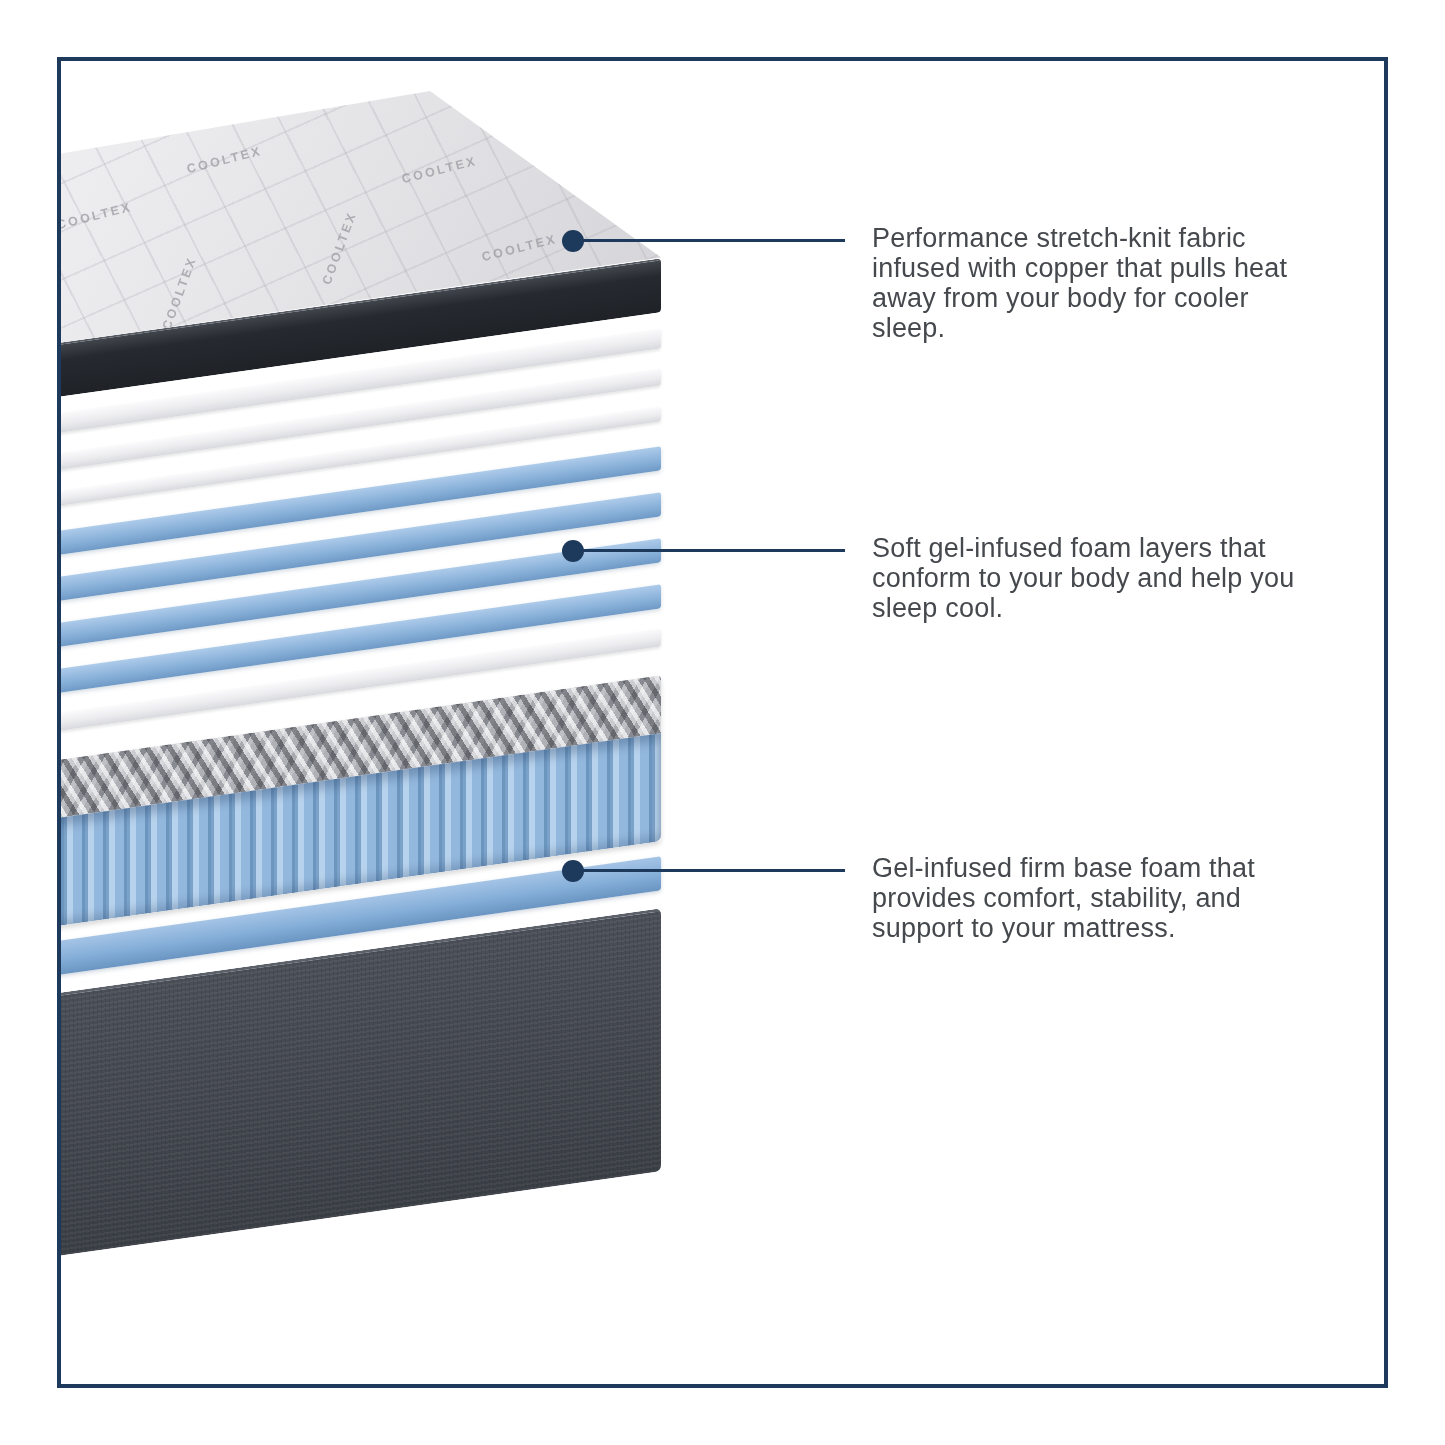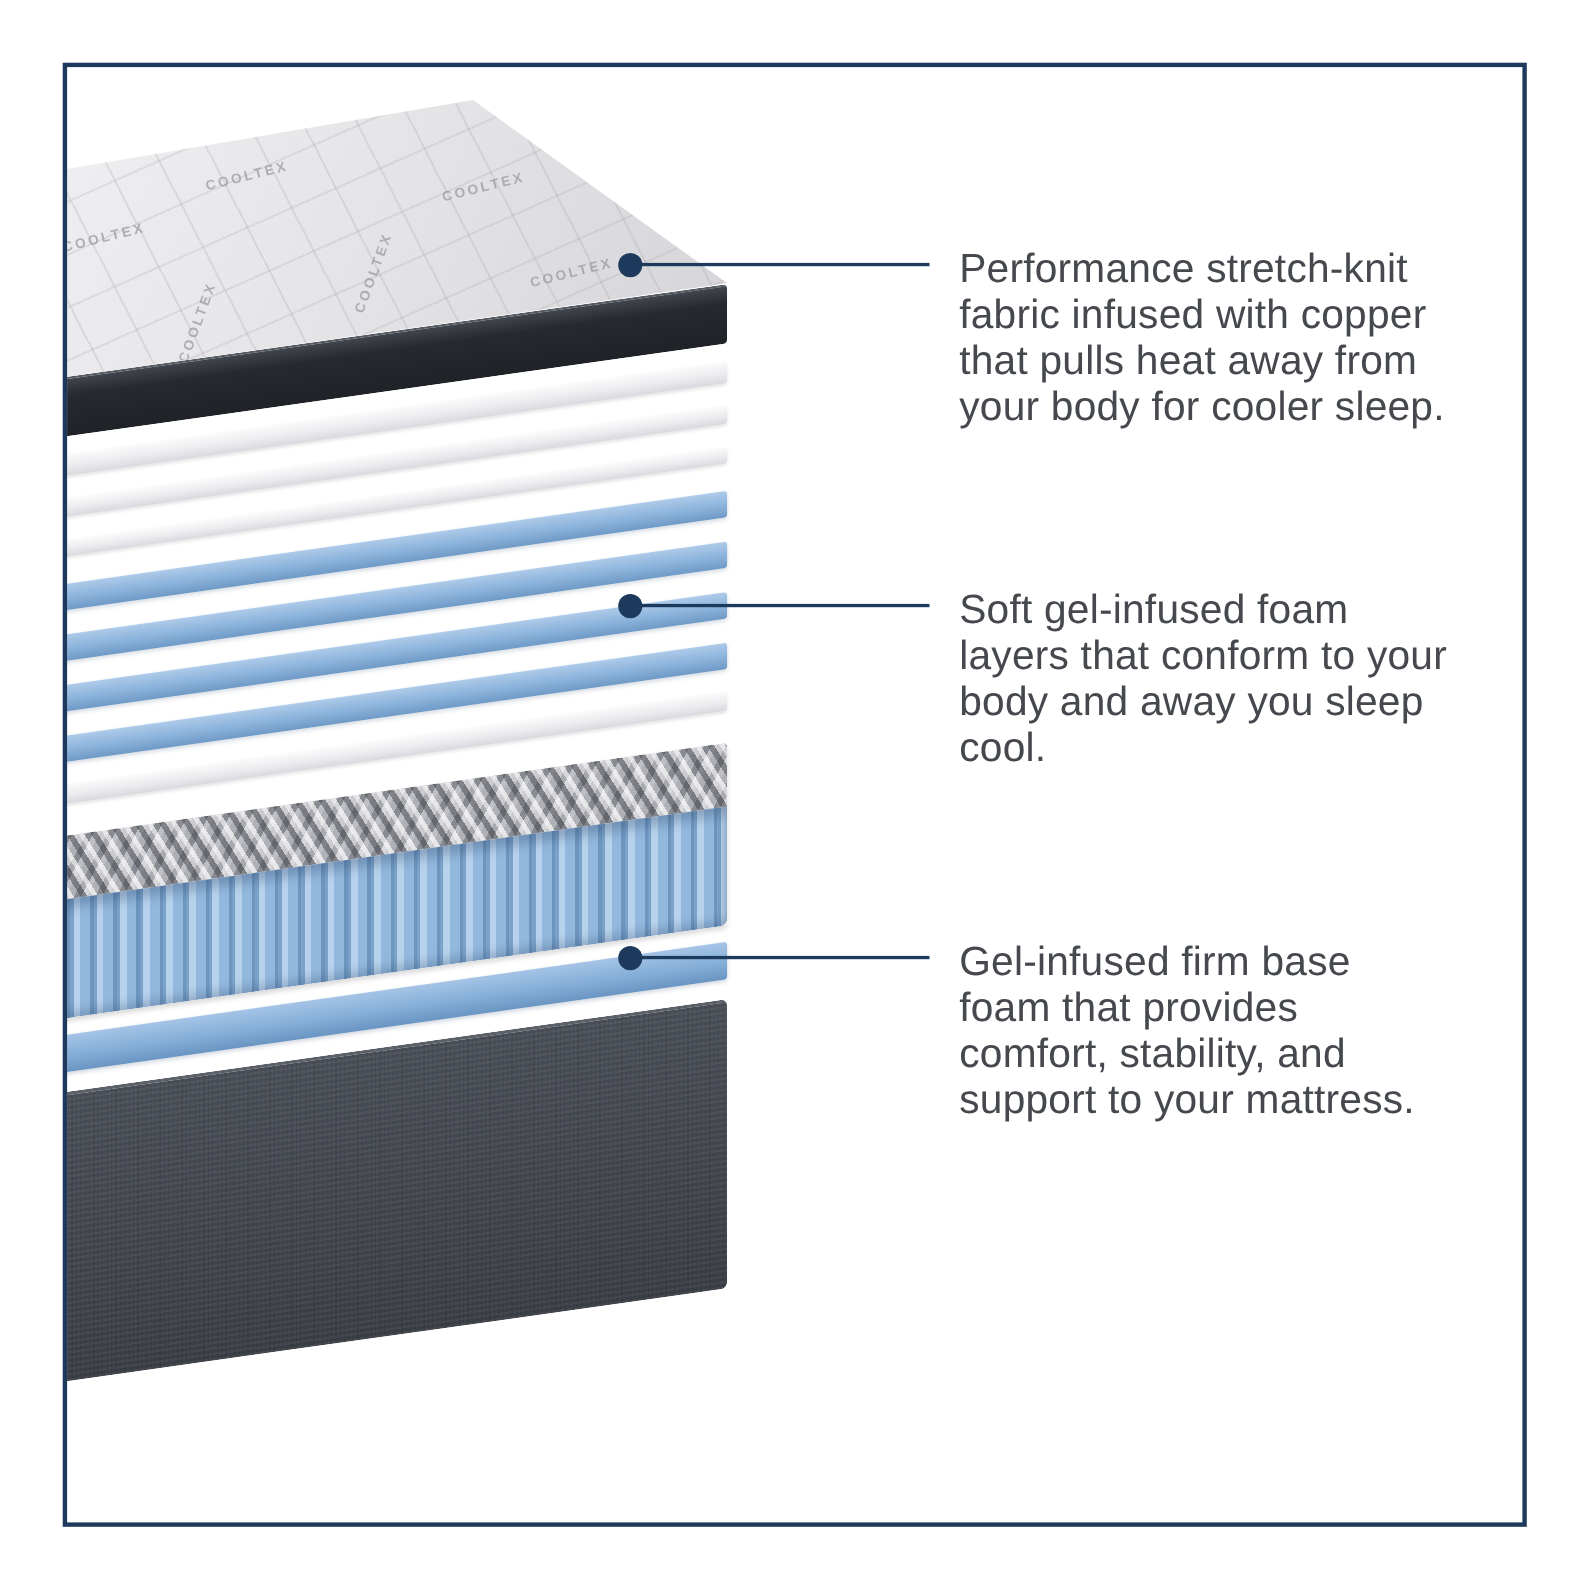--- a/index.html
+++ b/index.html
@@ -96,21 +96,21 @@
   .dot{
     position:absolute;left:0;top:-11px;width:22px;height:22px;border-radius:50%;
     background:var(--accent-navy,#1d3a5c);
   }
   .line{
     position:absolute;left:11px;top:-2px;width:272px;height:3px;
     background:var(--accent-navy,#1d3a5c);
   }
   .callout-text{
     position:absolute;left:310px;top:-18px;width:445px;margin:0;
-    font-size:37px;line-height:42px;letter-spacing:.2px;color:var(--text,#45484d);
+    font-size:27px;line-height:30px;letter-spacing:.2px;color:var(--text,#45484d);
   }
 </style>
 </head>
 <body>
 
 <div class="canvas">
   <div class="content">
 
     <div class="mattress">
 
@@ -148,21 +148,21 @@
 
     <div class="callout c1">
       <span class="dot"></span>
       <span class="line"></span>
       <p class="callout-text">Performance stretch-knit fabric infused with copper that pulls heat away from your body for cooler sleep.</p>
     </div>
 
     <div class="callout c2">
       <span class="dot"></span>
       <span class="line"></span>
-      <p class="callout-text">Soft gel-infused foam layers that conform to your body and away you sleep cool.</p>
+      <p class="callout-text">Soft gel-infused foam layers that conform to your body and help you sleep cool.</p>
     </div>
 
     <div class="callout c3">
       <span class="dot"></span>
       <span class="line"></span>
       <p class="callout-text">Gel-infused firm base foam that provides comfort, stability, and support to your mattress.</p>
     </div>
 
   </div>
 

